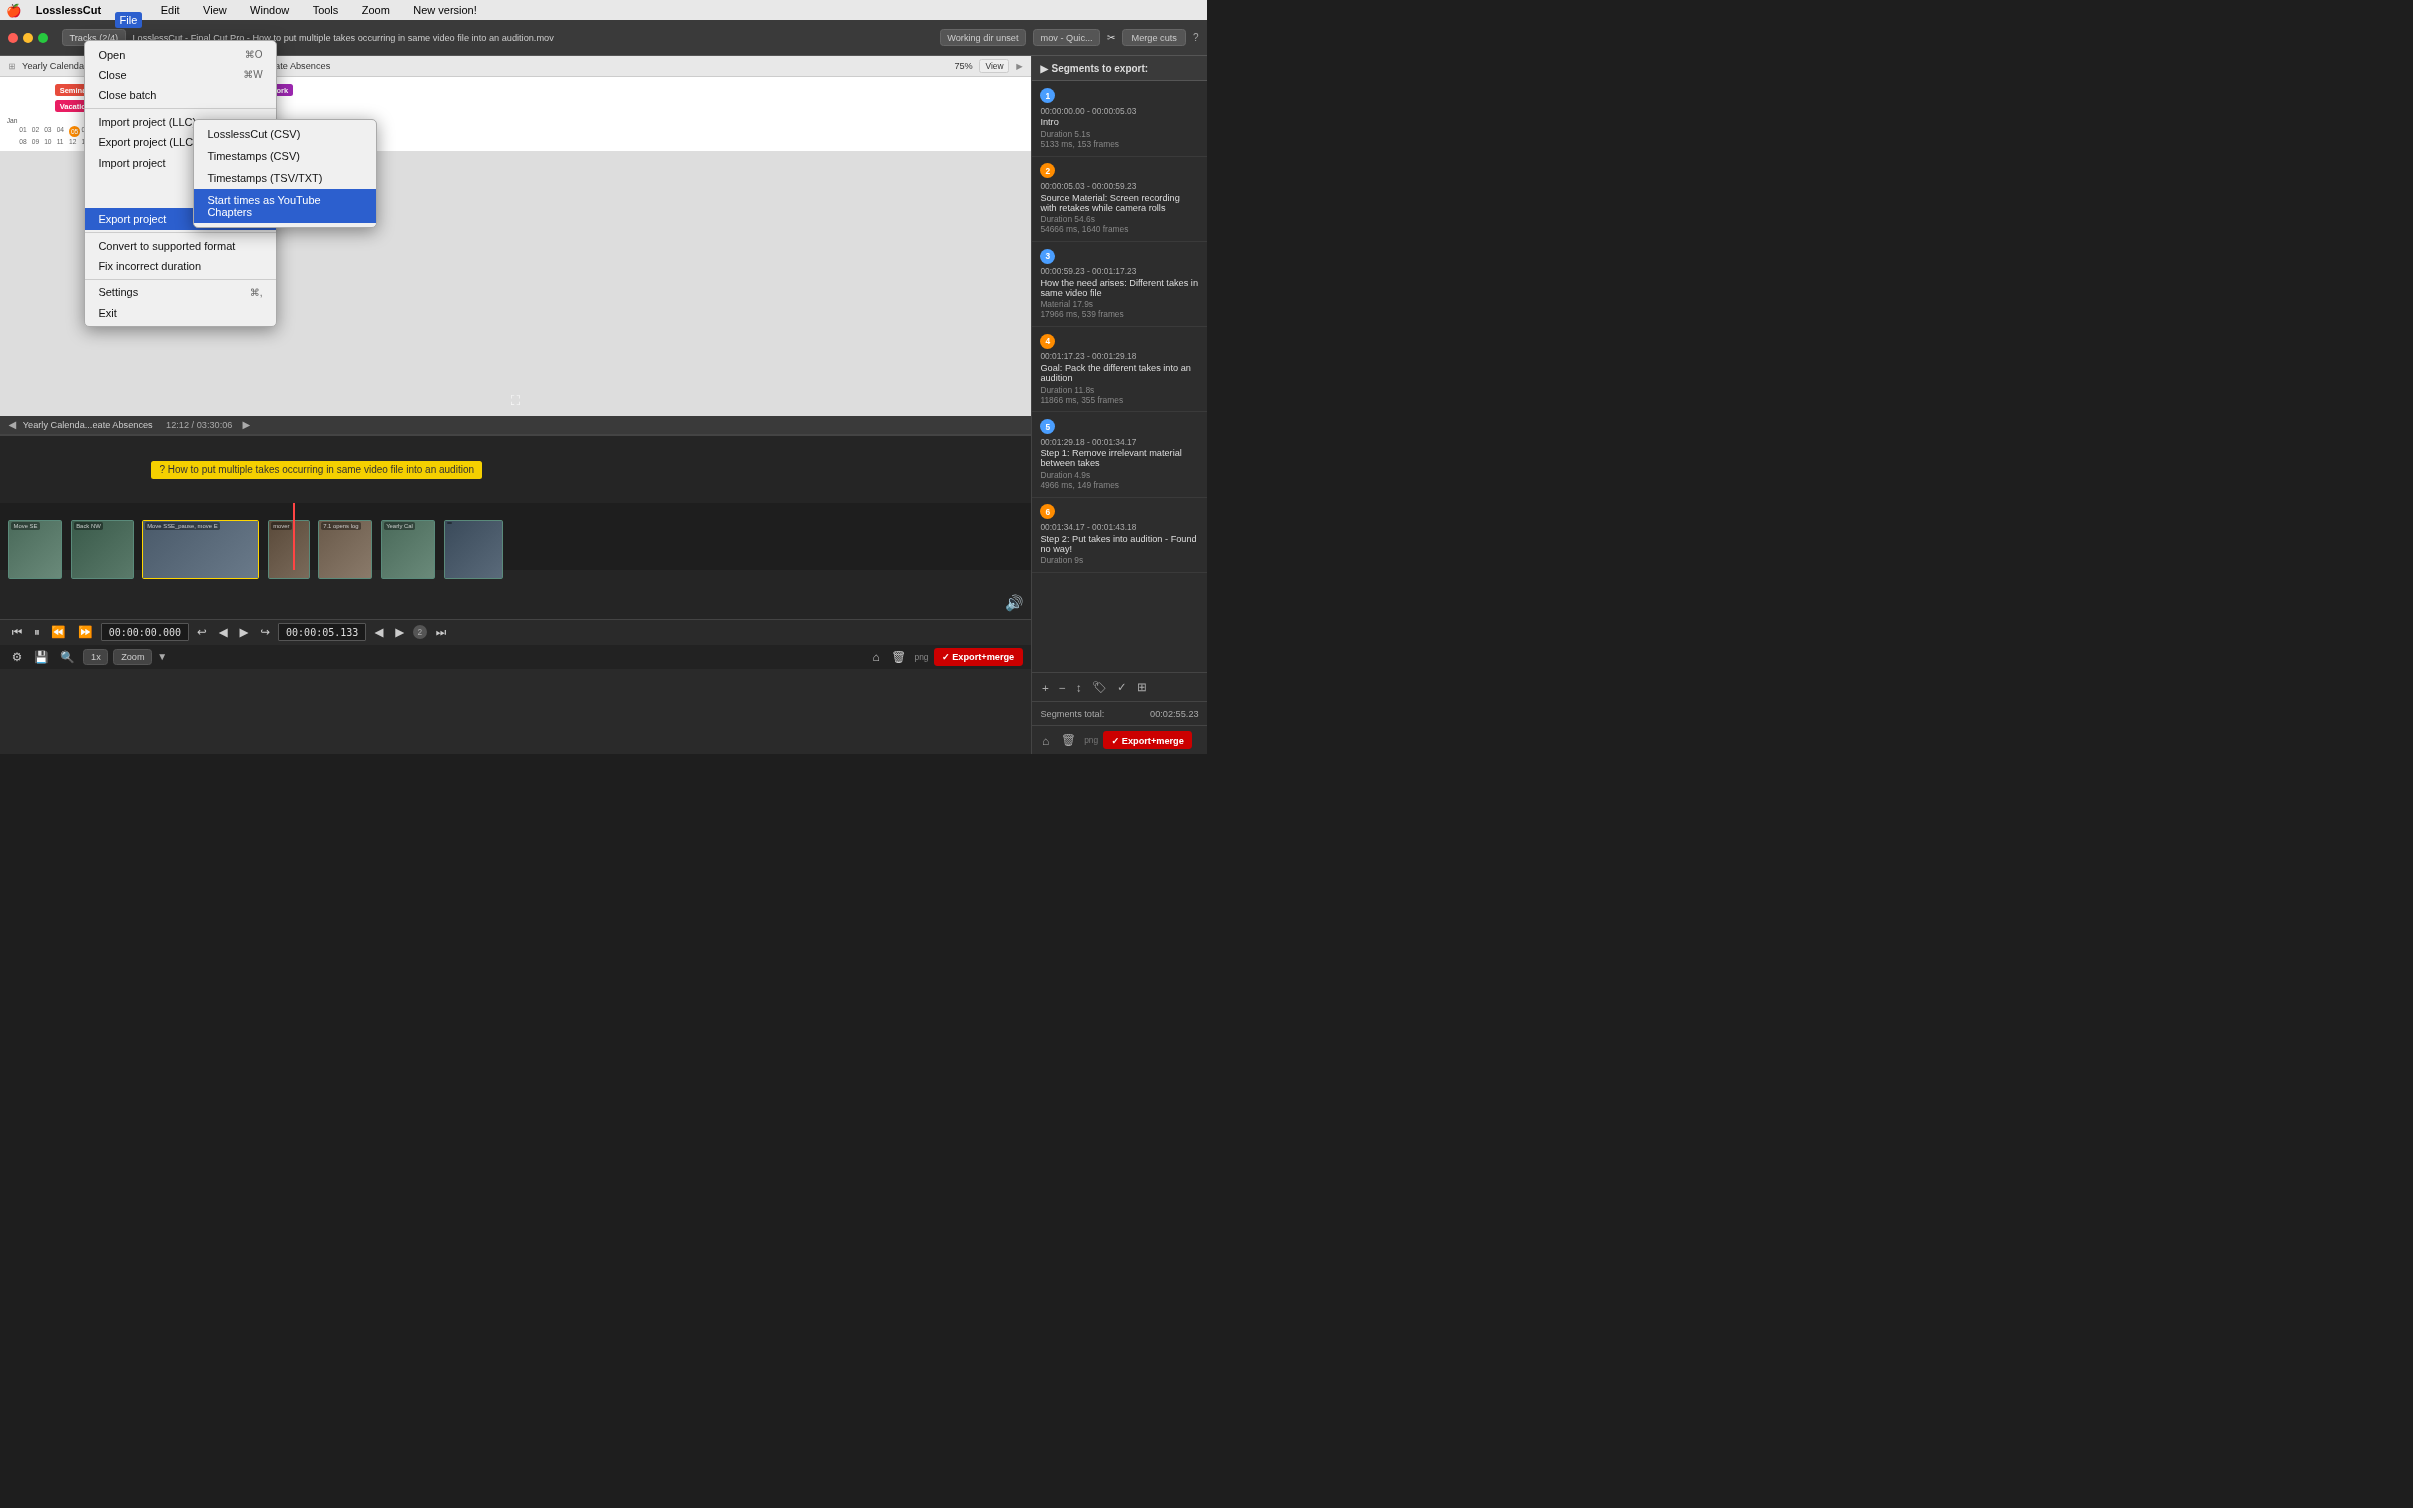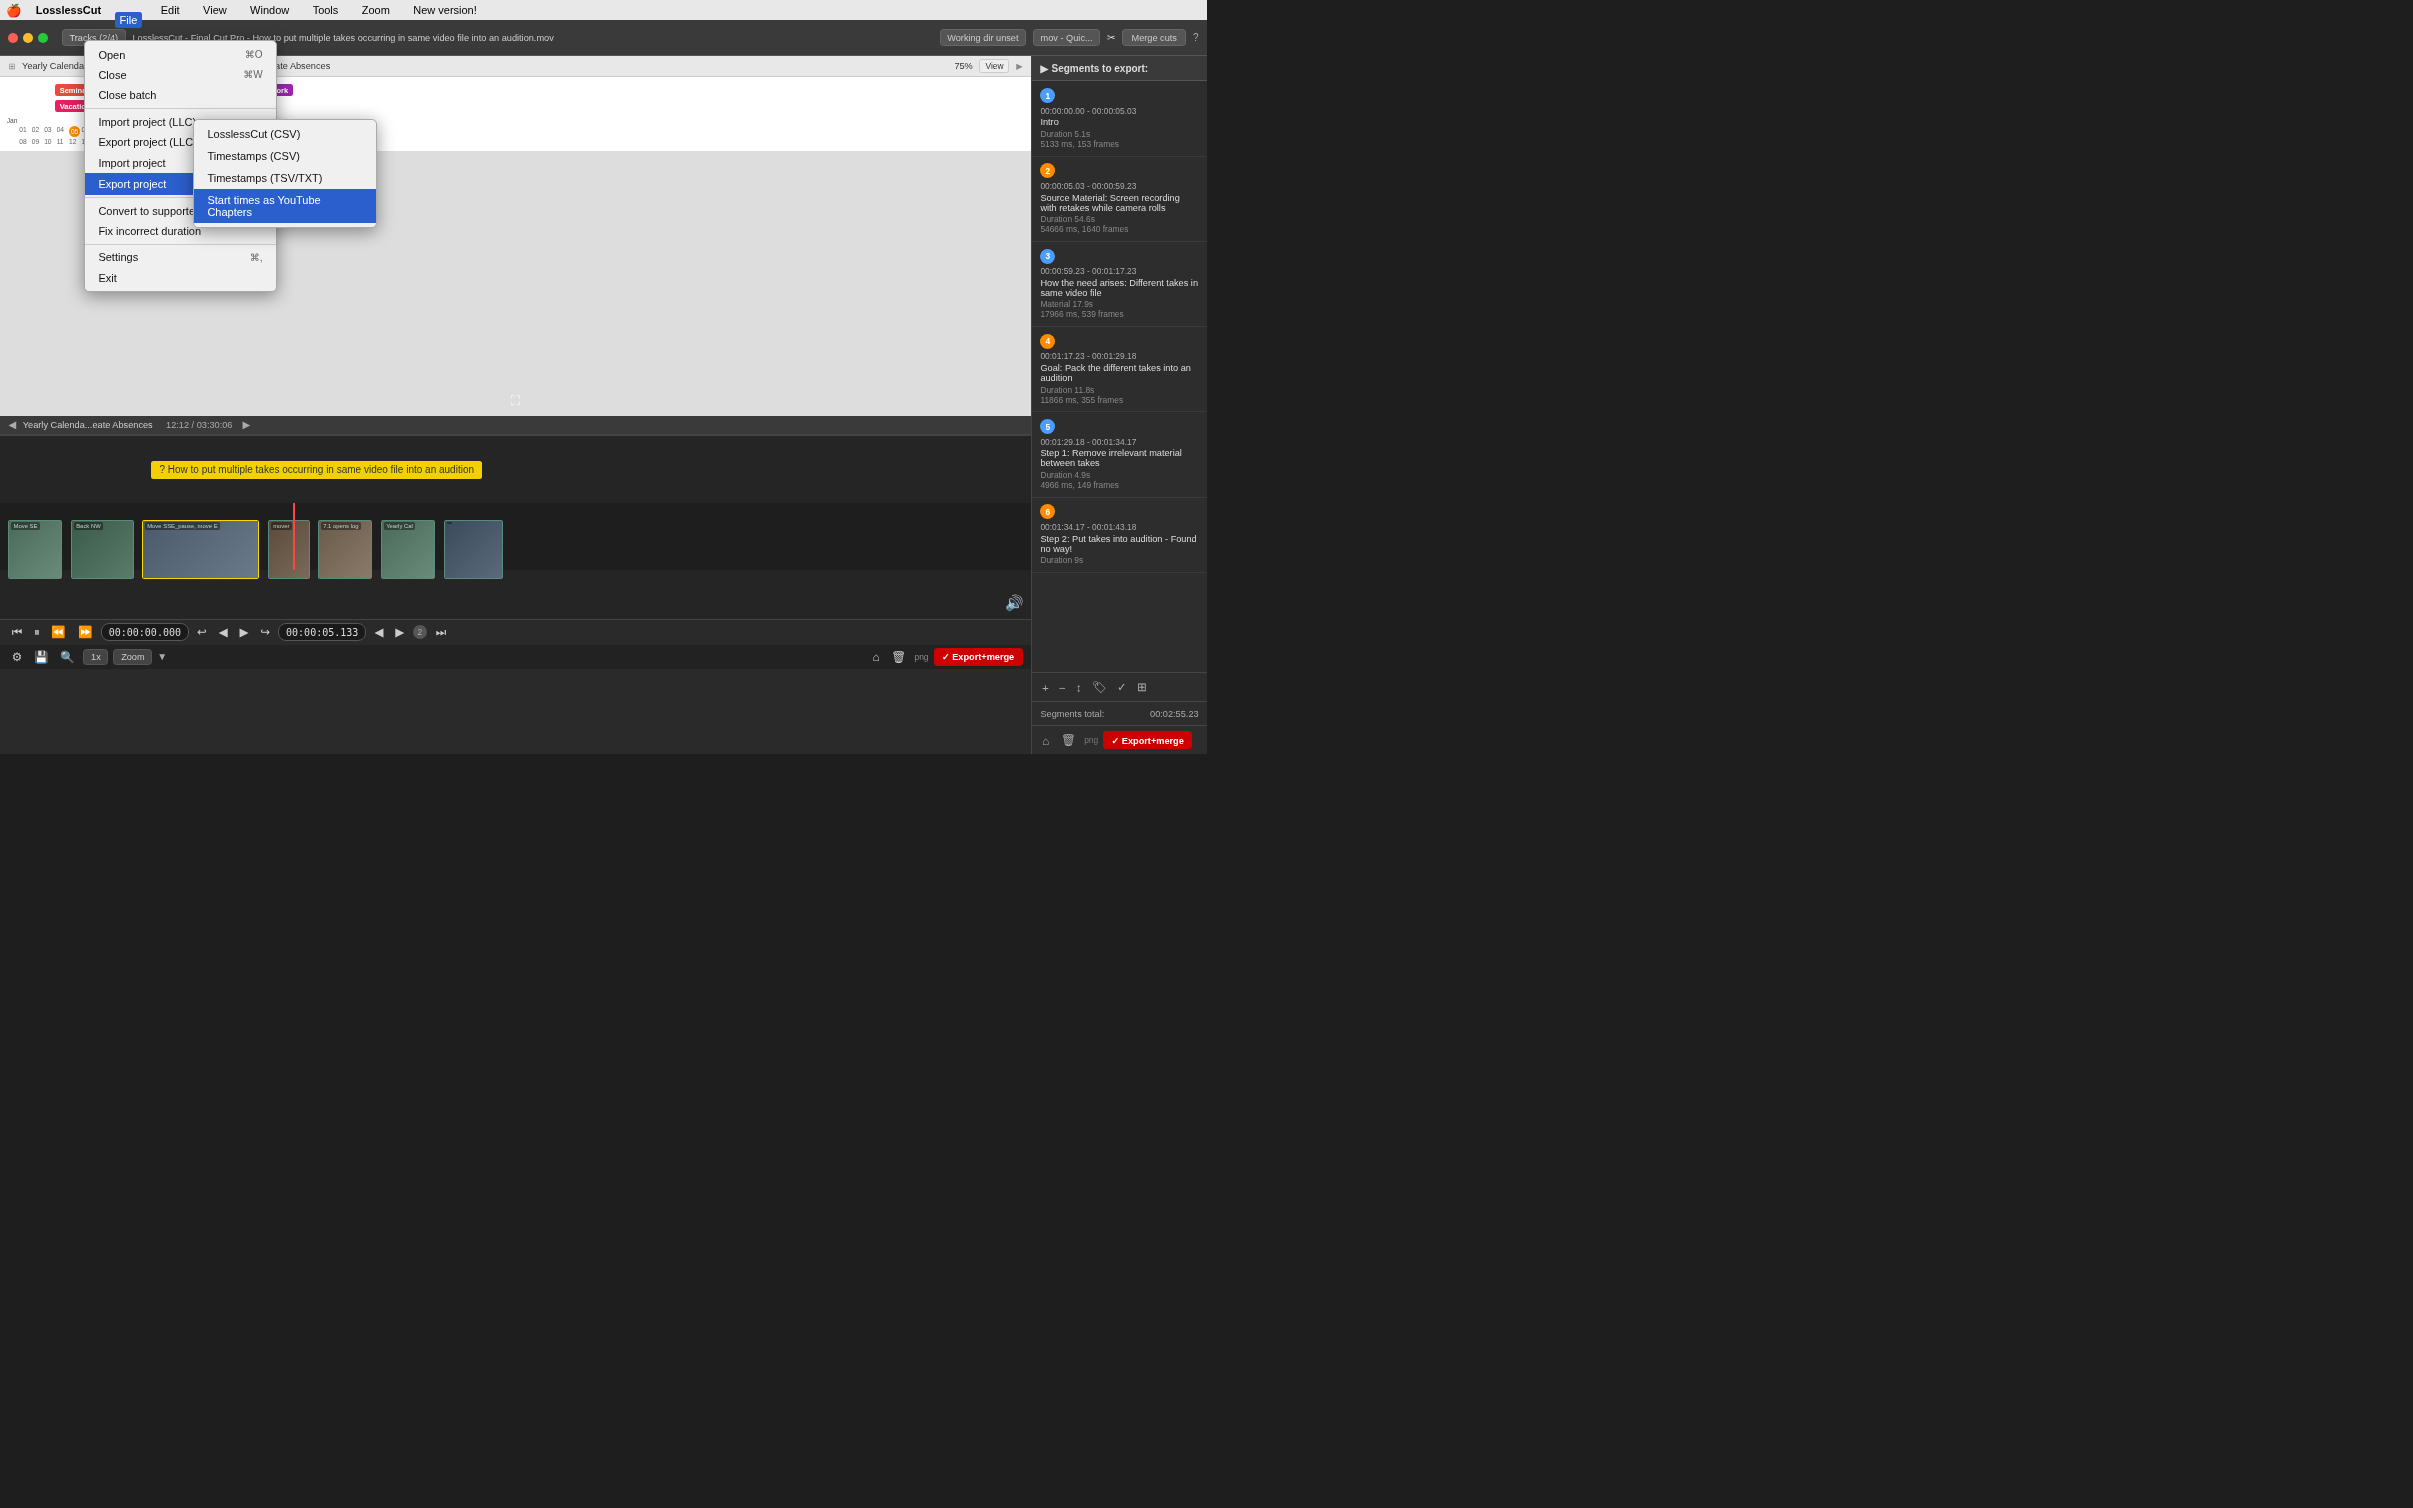--- a/index.html
+++ b/index.html
@@ -266,21 +266,21 @@
       color: #ccc;
       font-size: 11.7px;
       cursor: pointer;
       padding: 1.7px 3.4px;
     }
     .time-display {
       background: #1a1a1a;
       border: 0.8px solid #555;
       color: #ddd;
       padding: 2.5px 6.7px;
-      border-radius: 8px;
+      border-radius: 1px;
       font-size: 10px;
       font-family: monospace;
       min-width: 75px;
       text-align: center;
     }
     .bottom-bar {
       display: flex;
       align-items: center;
       padding: 3.4px 8.4px;
       gap: 5px;
@@ -313,21 +313,21 @@
     }
     .file-menu-item {
       padding: 4.2px 13.4px;
       display: flex;
       align-items: center;
       justify-content: space-between;
       cursor: pointer;
       font-size: 11px;
       color: #111;
     }
-    .file-menu-item.highlighted { background: #2c5fce; color: white; }
+    .file-menu-item.highlighted { background: #2c5fce; color: white; margin-top: 35px; }
     .file-menu-divider { height: 0.8px; background: #ccc; margin: 2.5px 0; }
     .file-menu-shortcut { color: #666; font-size: 10px; }
     .file-menu-arrow { color: #666; }
 
     
     .export-submenu {
       position: absolute;
       left: 193px;
       top: 99px;
       background: #f0f0f0;

